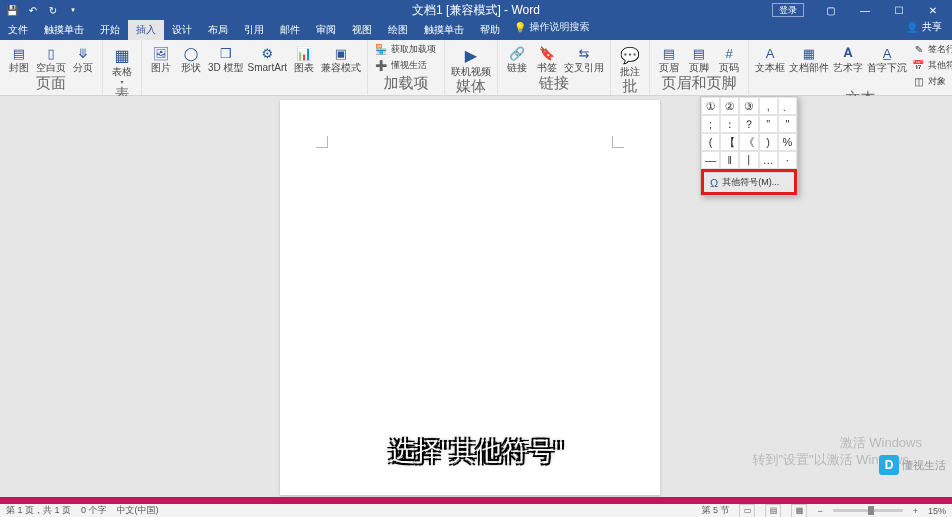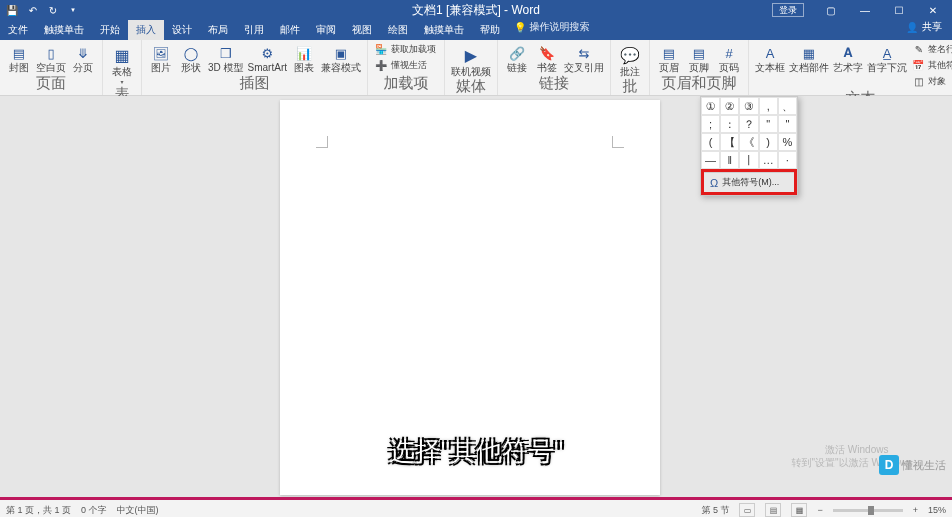--- a/index.html
+++ b/index.html
@@ -37,26 +37,26 @@
 
 .sym-panel{position:absolute;right:154px;top:0;width:98px;background:#f6f6f6;border:1px solid #c8c8c8;box-shadow:2px 2px 6px rgba(0,0,0,.25);z-index:5}
 .sym-grid{display:grid;grid-template-columns:repeat(5,1fr)}
 .sym-cell{height:18px;border:1px solid #e4e4e4;display:flex;align-items:center;justify-content:center;font-size:11px;color:#333;background:#fff;cursor:pointer}
 .sym-more-wrap{border:3px solid #e21b1b;padding:0}
 .sym-more{height:20px;background:#e8e8e8;border-top:1px solid #d0d0d0;display:flex;align-items:center;gap:4px;padding:0 6px;font-size:9px;color:#333;cursor:pointer;width:100%}
 .sym-more .omic{font-size:11px;color:#2b579a}
 
 .caption{position:absolute;left:50%;bottom:28px;transform:translateX(-50%);font-size:26px;font-weight:500;color:#fff;text-shadow:-2px -2px 0 #000,2px -2px 0 #000,-2px 2px 0 #000,2px 2px 0 #000,0 0 4px #000;white-space:nowrap;z-index:10}
 
-.wmark{position:absolute;right:30px;bottom:28px;color:#b8b8b8;font-size:10px;line-height:1.3;text-align:center;z-index:2}
+.wmark{position:absolute;right:30px;bottom:28px;color:#b8b8b8;font-size:13px;line-height:1.3;text-align:right;z-index:2}
 .brand{position:absolute;right:6px;bottom:22px;display:flex;align-items:center;gap:3px;z-index:3}
 .brand .logo{width:20px;height:20px;background:#29abe2;border-radius:3px;display:flex;align-items:center;justify-content:center;color:#fff;font-weight:bold;font-size:12px}
 .brand .btxt{font-size:11px;color:#9a9a9a;font-weight:400}
 
-.statusbar{position:absolute;bottom:0;left:0;right:0;height:20px;background:#f3f3f3;border-top:3px solid #be185d;display:flex;align-items:flex-end;font-size:9px;color:#555;padding:0 6px;gap:10px}
+.statusbar{position:absolute;bottom:0;left:0;right:0;height:20px;background:#f3f3f3;border-top:7px solid #be185d;display:flex;align-items:center;font-size:9px;color:#555;padding:0 6px;gap:10px}
 .statusbar .right{margin-left:auto;display:flex;align-items:center;gap:10px}
 .view-btn{width:16px;height:14px;border:1px solid #ccc;display:flex;align-items:center;justify-content:center;font-size:8px;cursor:pointer}
 .zoom-slider{width:70px;height:3px;background:#ccc;position:relative}
 .zoom-slider .thumb{position:absolute;left:50%;top:-3px;width:6px;height:9px;background:#888}
 </style>
 </head>
 <body>
 
 <div class="titlebar">
   <div class="qat">
@@ -149,21 +149,20 @@
         </div>
       <div class="rbtn">
           <span class="ic">📊</span>
           <span class="lbl">图表</span>
         </div>
       <div class="rbtn">
           <span class="ic">▣</span>
           <span class="lbl">兼容模式</span>
         </div>
     </div>
-    <div class="group-label">插图</div>
   </div>
 
   <div class="group">
     <div class="small-stack">
       <div class="small-row">
           <span class="sic">🏪</span>
           <span>获取加载项</span>
         </div>
       <div class="small-row">
           <span class="sic">➕</span>

